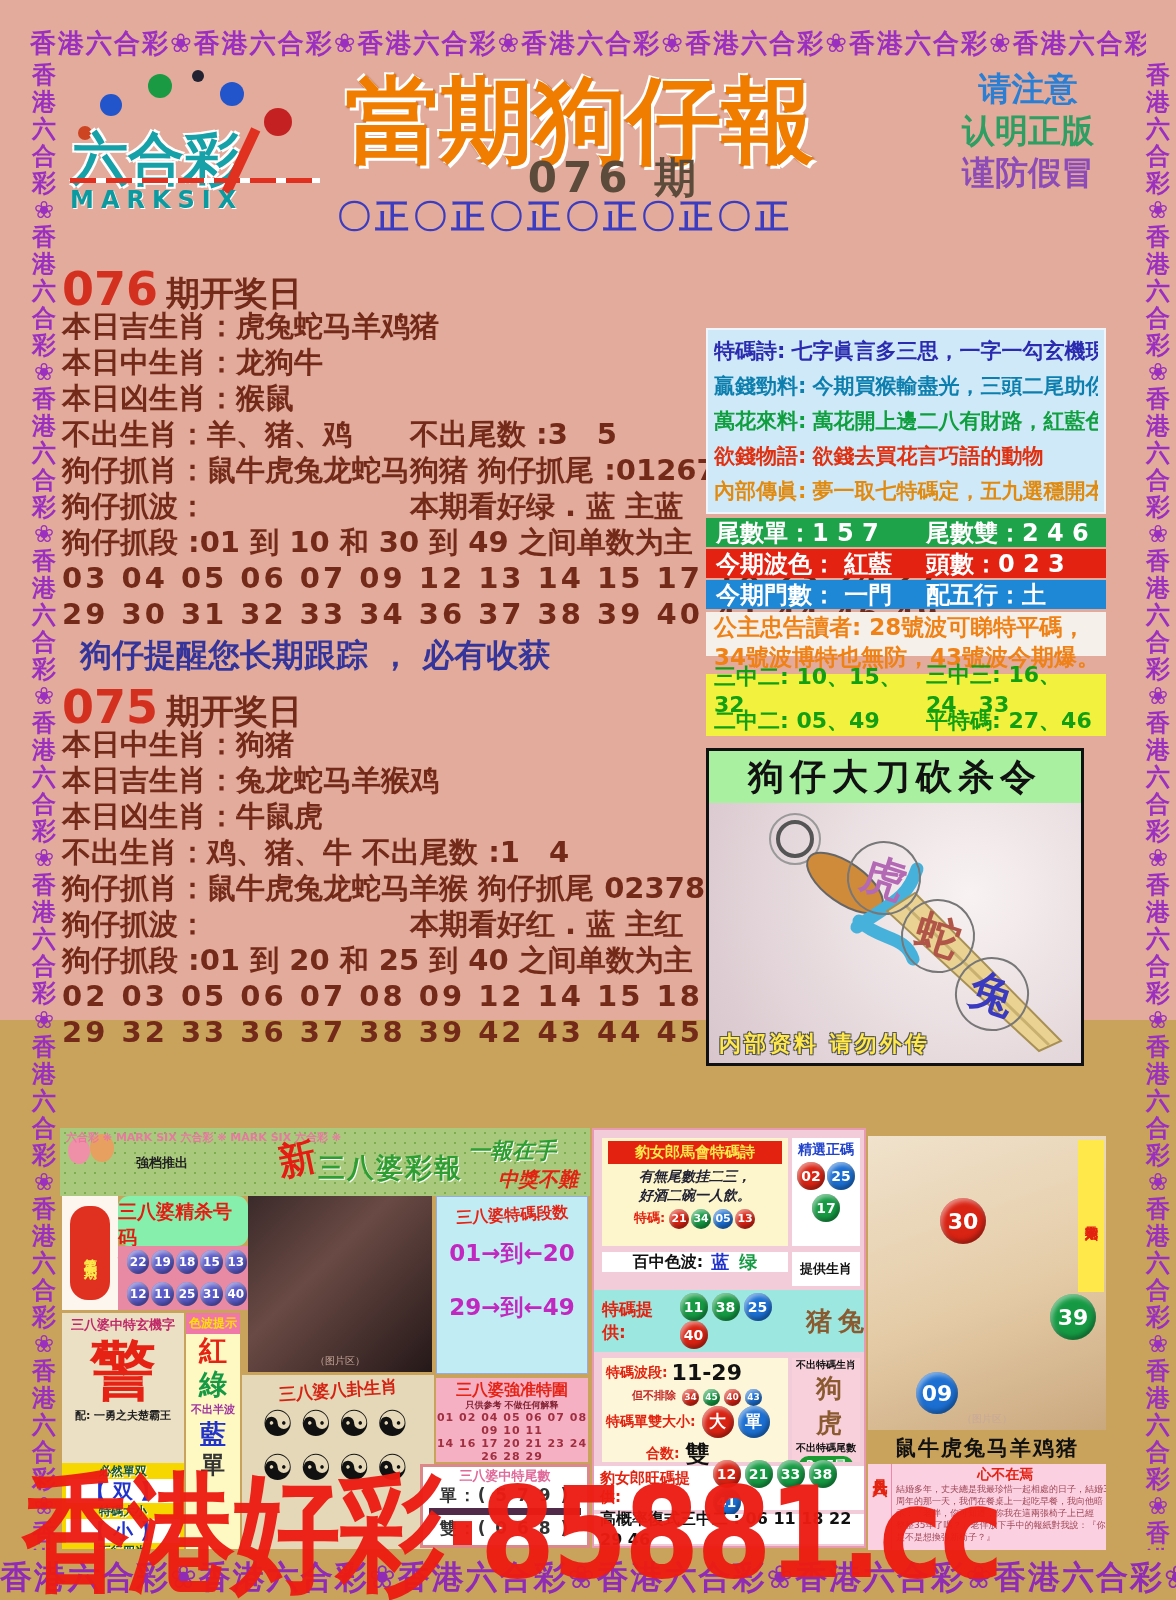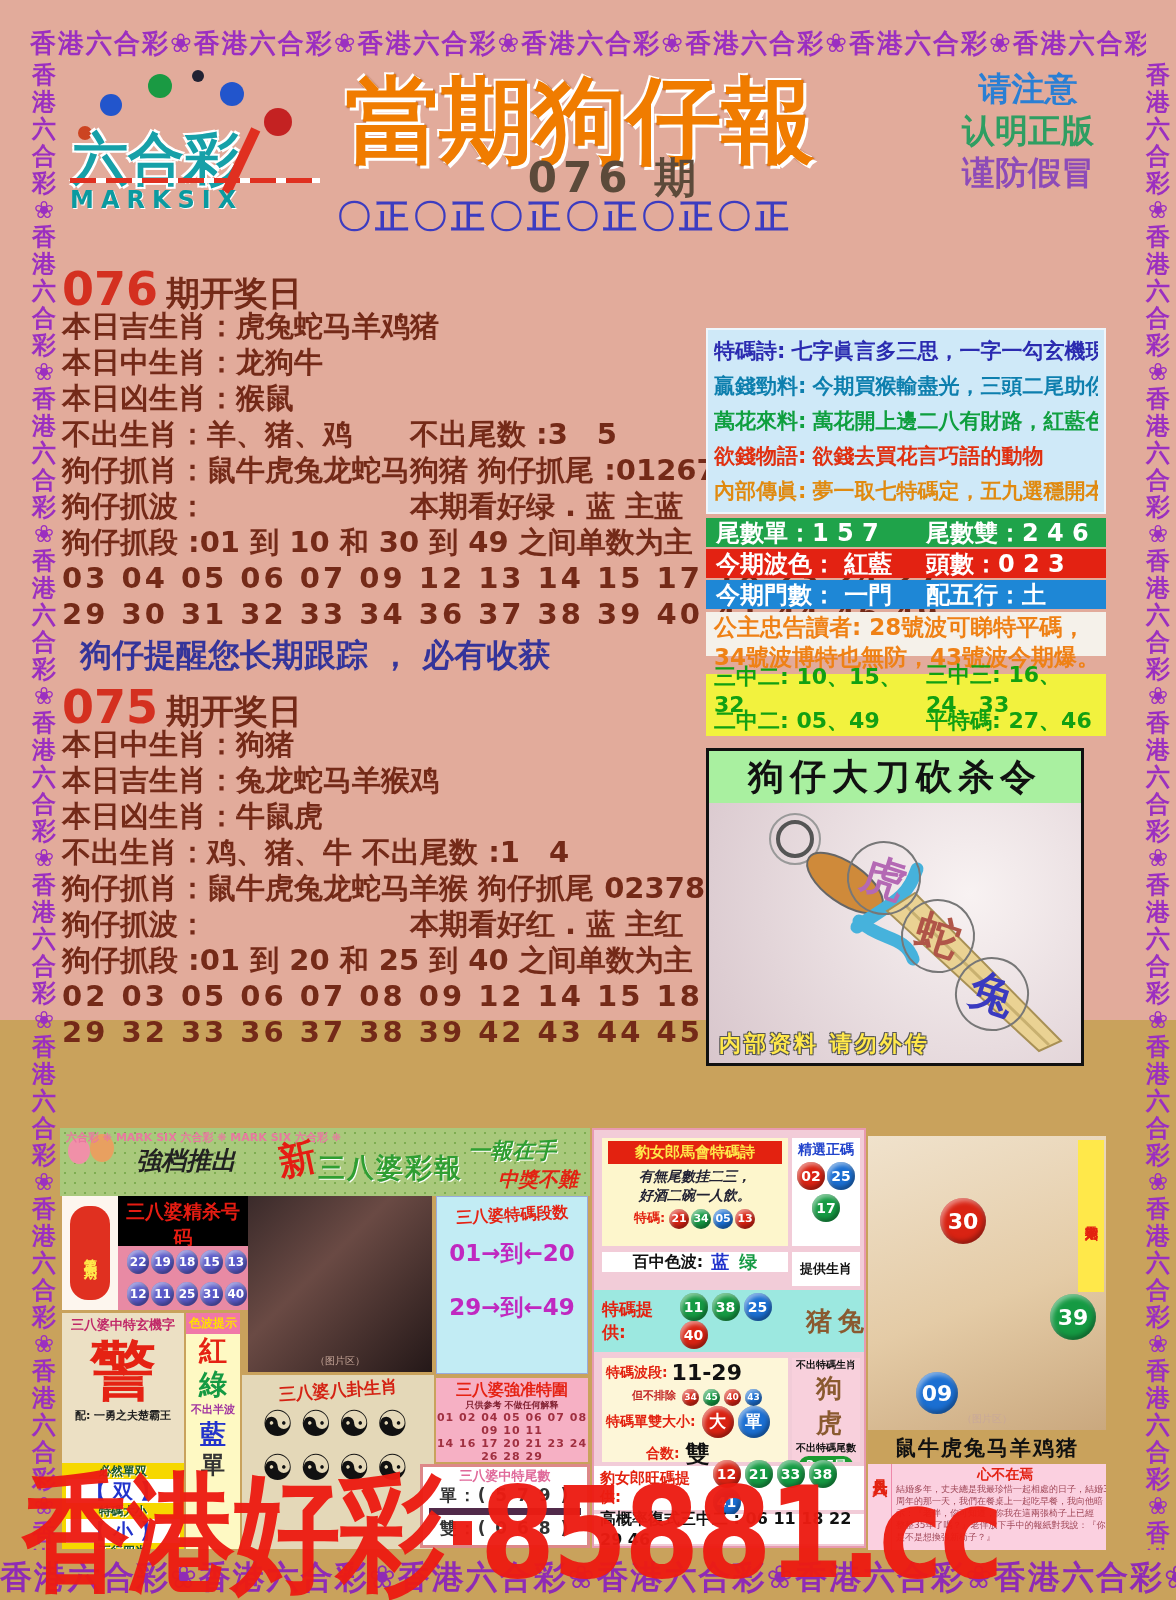--- a/index.html
+++ b/index.html
@@ -61,32 +61,32 @@
   #knife-body{position:relative;width:100%;height:260px;background:radial-gradient(circle at 70% 35%,#f8f2f2,#d8c6cc);}
   .kchar{position:absolute;width:70px;height:70px;border:2px solid #777;border-radius:50%;
          display:flex;align-items:center;justify-content:center;font-size:44px;font-weight:bold;transform:rotate(18deg);}
   #kc1{left:138px;top:38px;color:#b469b4;} #kc2{left:192px;top:96px;color:#b05548;} #kc3{left:246px;top:154px;color:#3a3ac0;}
   #knife-foot{position:absolute;left:10px;bottom:4px;font-size:22px;font-weight:bold;color:#ffe84a;
               text-shadow:1px 1px 0 #555,-1px -1px 0 #555,1px -1px 0 #555,-1px 1px 0 #555;letter-spacing:3px;}
   
   #bandhdr{left:60px;top:1128px;width:530px;height:68px;background:#a9c97c;overflow:hidden;
            background-image:radial-gradient(#7fae52 18%,transparent 19%);background-size:10px 10px;}
   #bh-logo{position:absolute;left:6px;top:2px;font-size:11px;font-weight:bold;color:#e878a0;white-space:nowrap;}
-  #bh-push{position:absolute;left:76px;top:16px;font-size:25px;font-weight:bold;font-style:italic;color:#222;}
+  #bh-push{position:absolute;left:76px;top:26px;font-size:13px;font-weight:bold;color:#222;}
   #bh-new{position:absolute;left:218px;top:6px;font-size:38px;font-weight:bold;color:#e51c12;transform:rotate(-12deg);}
   #bh-brand{position:absolute;left:258px;top:22px;font-size:27px;font-weight:bold;color:#2f9e32;
             text-shadow:1px 1px 0 #fff;letter-spacing:2px;}
   #bh-hand{position:absolute;left:408px;top:8px;font-size:22px;font-weight:bold;font-style:italic;color:#2f9e32;text-shadow:1px 1px 0 #fff;}
   #bh-win{position:absolute;left:438px;top:38px;font-size:20px;font-weight:bold;font-style:italic;color:#e32212;}
   .balloon{position:absolute;border-radius:50%;}
   
   #lantern{left:62px;top:1196px;width:56px;height:114px;background:#fdf6ee;display:flex;align-items:center;justify-content:center;}
   #lantern-body{width:40px;height:94px;background:#e03020;border-radius:18px;display:flex;align-items:center;justify-content:center;}
   #lantern-txt{writing-mode:vertical-rl;text-orientation:upright;color:#ffe84a;font-size:13px;font-weight:bold;letter-spacing:2px;}
-  #killbox{left:118px;top:1196px;width:130px;height:50px;background:#000000;text-align:center;}
+  #killbox{left:118px;top:1196px;width:130px;height:50px;background:#86efac;border-radius:11px;}
   #kill-title{font-size:19px;font-weight:bold;color:#e51c12;padding-top:3px;}
   #kill-sub{font-size:12px;font-weight:bold;color:#c03060;}
   #ballsbox{left:118px;top:1246px;width:130px;height:64px;background:#e88aa4;display:flex;flex-direction:column;justify-content:space-around;}
   #ballsbox .row{display:flex;justify-content:flex-start;margin-left:8px;}
   #ballsbox .ball{width:24px;height:24px;font-size:12px;margin:0 1px;}
   #mystery{left:62px;top:1313px;width:122px;height:150px;background:#ece0c4;text-align:center;}
   #mys-title{font-size:13px;font-weight:bold;color:#c02868;padding-top:3px;}
   #mys-char{font-size:66px;font-weight:bold;color:#e52213;line-height:74px;}
   #mys-line{font-size:11px;font-weight:bold;color:#222;}
   #alist{left:62px;top:1463px;width:122px;height:86px;background:#f6d800;overflow:hidden;text-align:center;}

